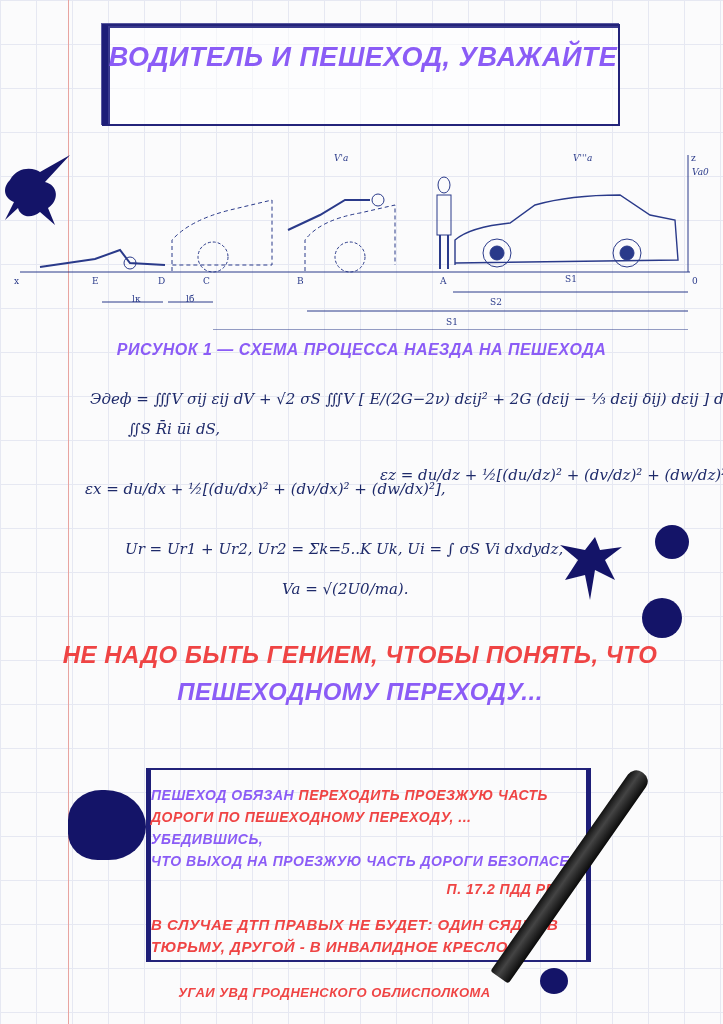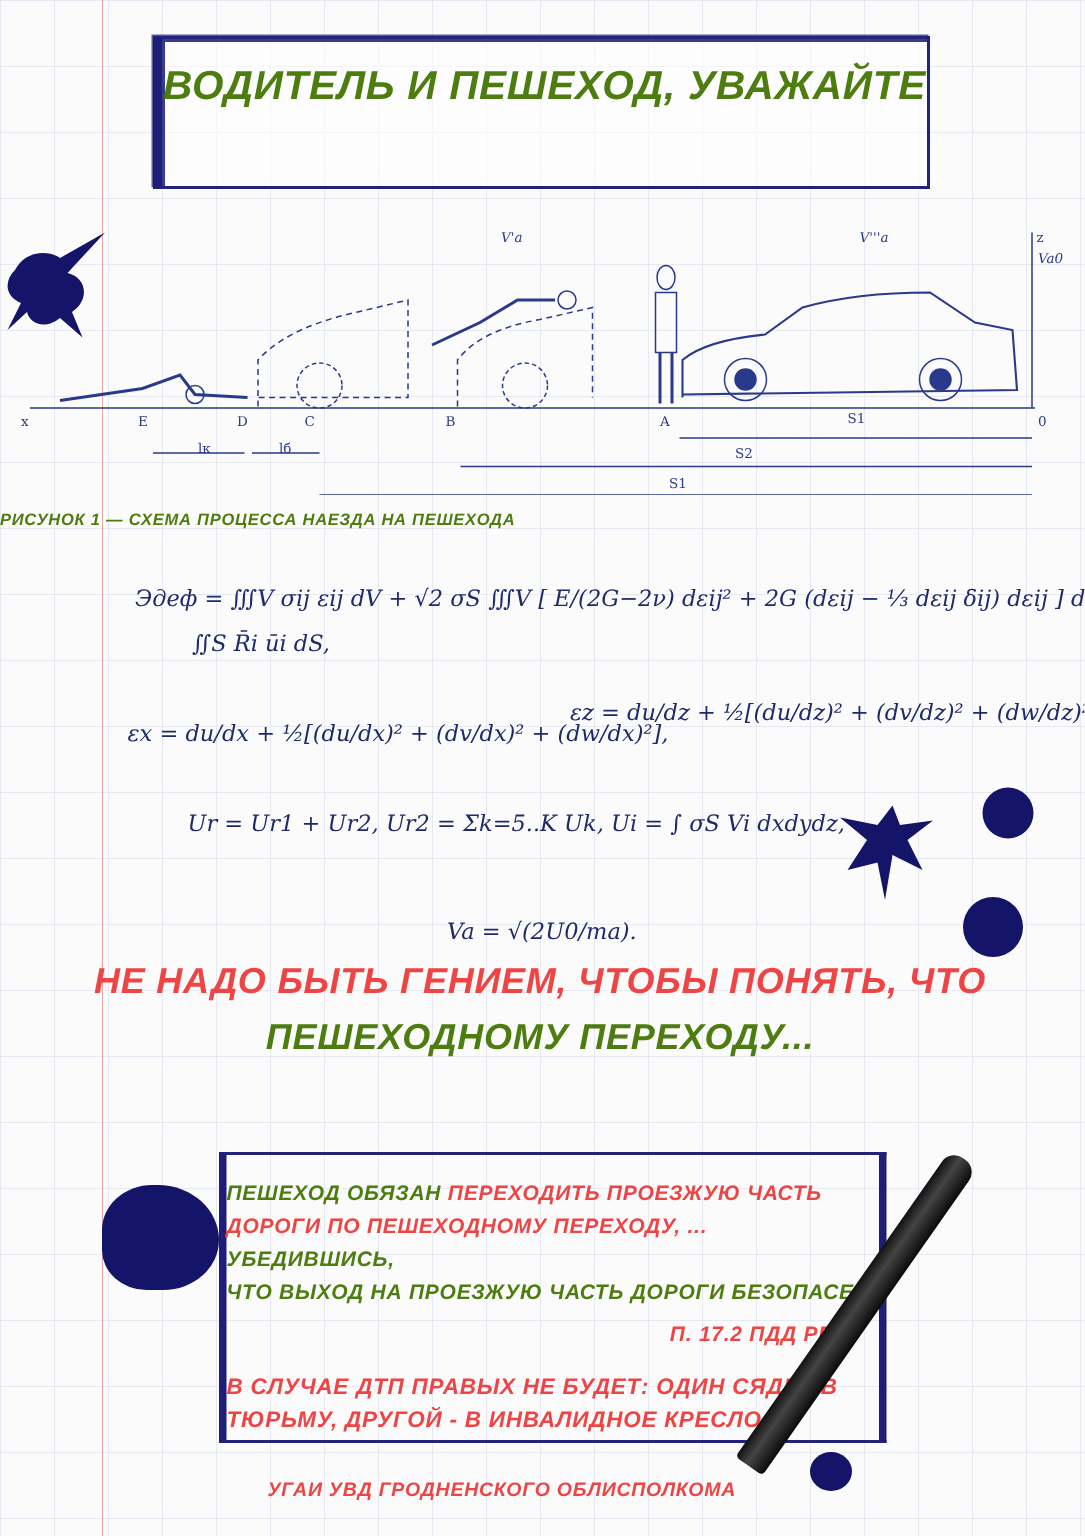--- a/index.html
+++ b/index.html
@@ -5,29 +5,29 @@
   html,body{margin:0;padding:0;}
   body{width:723px;height:1024px;position:relative;overflow:hidden;
     background-color:#fbfbfc;
     background-image:
       linear-gradient(to right, transparent 68px, #e8a4a0 68px, #e8a4a0 69px, transparent 69px),
       linear-gradient(to right, #e6e8f2 1px, transparent 1px),
       linear-gradient(to bottom, #e6e8f2 1px, transparent 1px);
     background-size:723px 1024px, 36px 36px, 36px 44px;
     font-family:"Liberation Sans", sans-serif;}
   .hand{font-family:"Liberation Sans", sans-serif;font-weight:bold;font-style:italic;text-transform:uppercase;letter-spacing:0.5px;}
-  .red{color:#4d7c0f;}
+  .red{color:#8b5cf6;}
   .blue{color:#ef4444;}
   .box{position:absolute;border:2px solid #23237a;box-shadow:2px 2px 0 #3a3a8e inset, -1px -1px 0 #5a5aa0;background:rgba(255,255,255,0.55);}
   #title-box{left:102px;top:24px;width:510px;height:98px;border-left:6px solid #1e1e78;}
   #title-box .line{text-align:center;font-size:27px;line-height:38px;}
   #title-box .l1{margin-top:12px;}
   .splat{position:absolute;background:#141468;border-radius:50%;}
   #diagram{position:absolute;left:0;top:145px;width:723px;height:185px;}
-  #caption{position:absolute;left:0;width:723px;top:341px;font-size:11px;}
+  #caption{position:absolute;left:0;width:723px;top:341px;text-align:center;font-size:16px;}
   .formula{position:absolute;font-family:"DejaVu Serif", serif;font-style:italic;color:#1e2a6a;font-size:15px;white-space:nowrap;}
   #slogan{position:absolute;left:60px;width:600px;top:636px;text-align:center;font-size:24px;line-height:37px;}
   #rule-box{position:absolute;left:146px;top:768px;width:435px;height:190px;border:2px solid #23237a;border-left:5px solid #1e1e78;border-right:5px solid #1e1e78;}
   .rule{font-size:14px;text-align:left;line-height:22px;}
   #footer{position:absolute;left:0;width:669px;top:985px;text-align:center;font-size:13px;}
   .pen{position:absolute;left:560px;top:750px;width:22px;height:250px;background:linear-gradient(to right,#111,#444 40%,#0a0a0a);border-radius:10px 10px 3px 3px;transform:rotate(35deg);transform-origin:50% 50%;}
 </style>
 </head>
 <body>
 
@@ -96,21 +96,21 @@
   </svg>
 </div>
 
 <div id="caption" class="hand red">Рисунок 1 — схема процесса наезда на пешехода</div>
 
 <div class="formula" style="left:90px;top:390px;">Эдеф = ∭V σij εij dV + √2 σS ∭V [ E/(2G−2ν) dεij² + 2G (dεij − ⅓ dεij δij) dεij ] dV −</div>
 <div class="formula" style="left:90px;top:420px;margin-left:38px;">∬S R̄i ūi dS,</div>
 <div class="formula" style="left:85px;top:480px;">εx = du/dx + ½[(du/dx)² + (dv/dx)² + (dw/dx)²],</div>
 <div class="formula" style="left:380px;top:466px;">εz = du/dz + ½[(du/dz)² + (dv/dz)² + (dw/dz)²],</div>
 <div class="formula" style="left:125px;top:540px;">Ur = Ur1 + Ur2,   Ur2 = Σk=5..K Uk,  Ui = ∫ σS Vi dxdydz,</div>
-<div class="formula" style="left:298px;top:580px;margin-top:32px;">Va = √(2U0/ma).</div>
+<div class="formula" style="left:282px;top:580px;">Va = √(2U0/ma).</div>
 
 <div style="position:absolute;left:560px;top:535px;">
   <svg width="70" height="70" viewBox="0 0 70 70">
       <path d="M0 10 L25 15 L35 2 L40 15 L62 12 L45 25 L55 45 L35 35 L30 65 L25 40 L5 45 L18 25Z" fill="#141468"></path>
     </svg>
 </div>
 <div class="splat" style="left:655px;top:525px;width:34px;height:34px;"></div>
 <div class="splat" style="left:642px;top:598px;width:40px;height:40px;"></div>
 
 <div id="slogan" class="hand">

